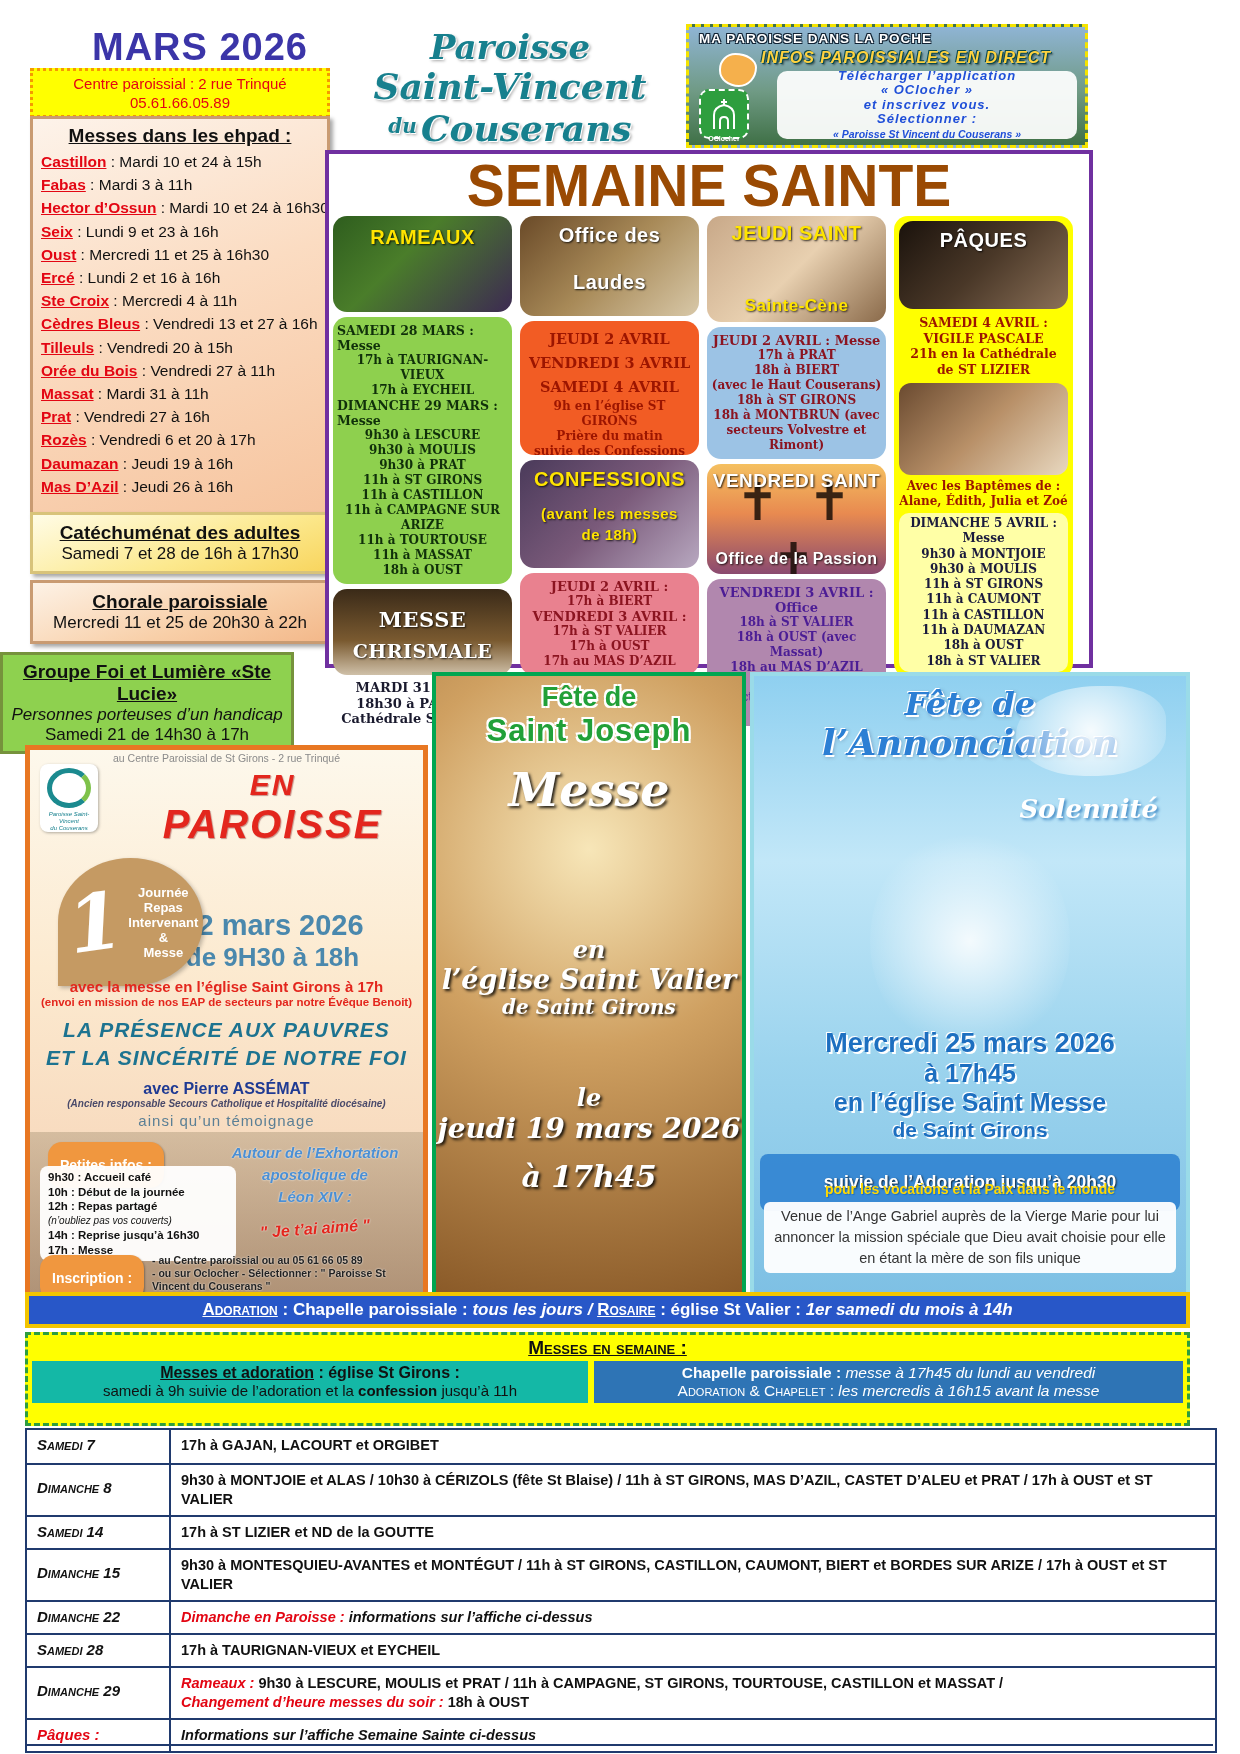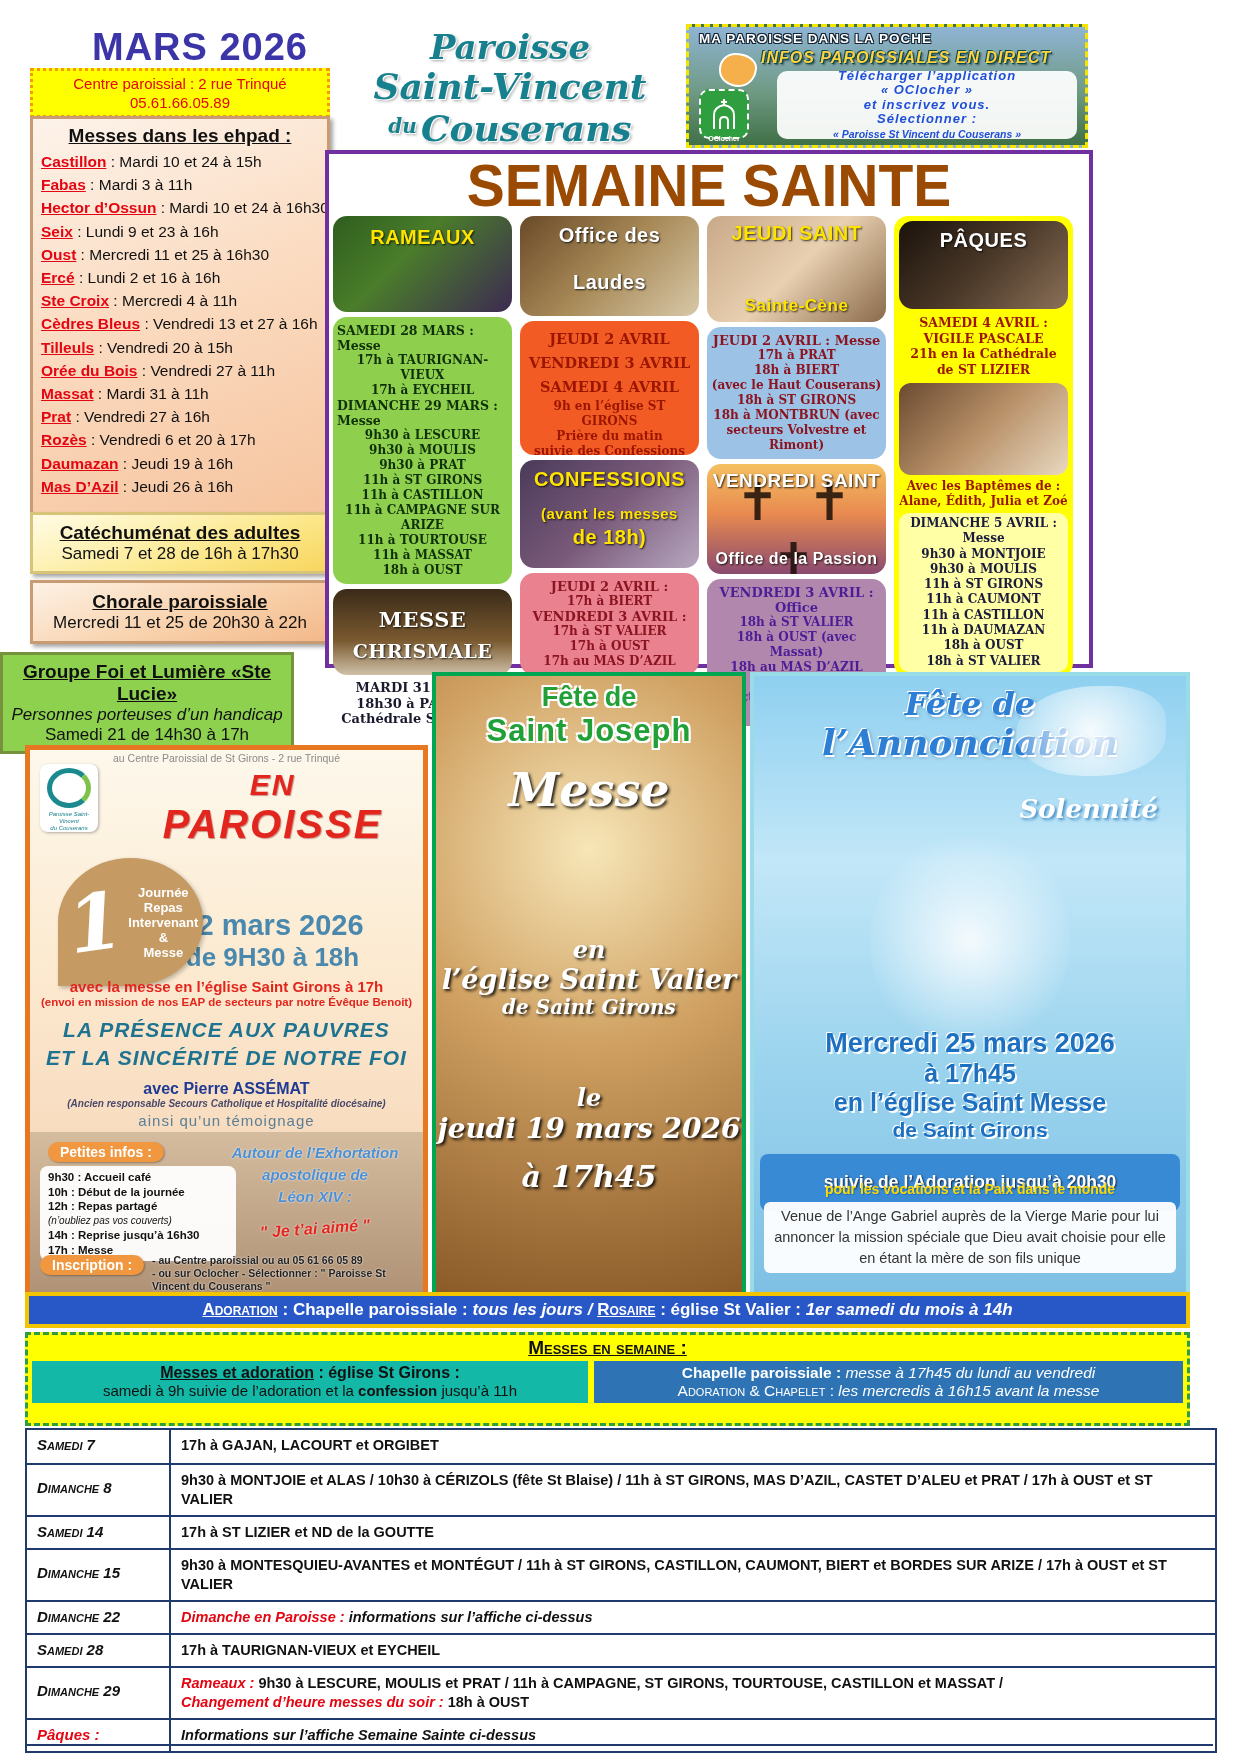--- a/index.html
+++ b/index.html
@@ -124,21 +124,21 @@
   .pd-speaker{position:absolute;left:0;top:330px;width:100%;text-align:center;color:#1f3a93;font-weight:bold;font-size:16px;}
   .pd-speaker-note{position:absolute;left:0;top:348px;width:100%;text-align:center;color:#4a4a6a;
                    font-style:italic;font-weight:bold;font-size:10px;}
   .pd-temoin{position:absolute;left:0;top:362px;width:100%;text-align:center;color:#5b7f95;font-size:15px;letter-spacing:1px;}
   .pd-photo{position:absolute;left:0;top:382px;width:100%;height:163px;
             background:linear-gradient(180deg,rgba(170,150,120,.45),rgba(120,100,80,.55));}
   .pd-exhort{position:absolute;left:185px;top:392px;width:200px;text-align:center;color:#4b8fd4;font-weight:bold;
              font-style:italic;font-size:15px;line-height:22px;text-shadow:0 0 2px #fff;}
   .pd-quote{position:absolute;left:200px;top:470px;width:170px;text-align:center;color:#e3261d;font-weight:bold;
             font-style:italic;font-size:16px;transform:rotate(-4deg);text-shadow:0 0 2px #fff;}
-  .pd-pill{background:#f0973f;color:#fff;font-weight:bold;border-radius:14px;padding:2px 12px;font-size:14px;
+  .pd-pill{background:#f0973f;color:#fff;font-weight:bold;border-radius:14px;padding:15px 12px;font-size:14px;
            box-shadow:1px 1px 2px rgba(0,0,0,.3);display:inline-block;}
   .pd-infos-pill{position:absolute;left:18px;top:392px;}
   .pd-infos{position:absolute;left:10px;top:416px;width:180px;background:rgba(255,255,255,.95);border-radius:8px;
             padding:4px 8px;font-size:11.5px;line-height:14.5px;font-weight:bold;color:#111;}
   .pd-infos .note{font-style:italic;font-weight:normal;font-size:10px;}
   .pd-insc-pill{position:absolute;left:10px;top:505px;}
   .pd-insc{position:absolute;left:122px;top:504px;width:268px;font-size:10.5px;line-height:13px;font-weight:bold;color:#222;
            text-shadow:0 0 2px #fff;}
 
   .poster-jos{left:432px;top:672px;width:306px;height:618px;border:4px solid #00a651;
@@ -385,21 +385,21 @@
         <div class="ss-line big">JEUDI 2 AVRIL</div>
             <div class="ss-line big">VENDREDI 3 AVRIL</div>
             <div class="ss-line big">SAMEDI 4 AVRIL</div>
             <div class="ss-line">9h en l’église ST GIRONS</div>
             <div class="ss-line">Prière du matin</div>
             <div class="ss-line">suivie des Confessions</div>
           </div>
         <div class="ss-img img-confess">
           <div class="ss-img-label yellow-label" style="font-size:20px;margin-top:8px;">CONFESSIONS</div>
           <div class="ss-img-label yellow-label" style="font-size:15px;margin-top:14px;">(avant les messes</div>
-          <div class="ss-img-label yellow-label" style="font-size:20px;margin-top:4px;">de 18h)</div>
+          <div class="ss-img-label yellow-label" style="font-size:15px;margin-top:4px;">de 18h)</div>
         </div>
         <div class="ss-box pink-box">
 
         <div class="ss-line hdc">JEUDI 2 AVRIL :</div>
             <div class="ss-line">17h à BIERT</div>
             <div class="ss-line hdc">VENDREDI 3 AVRIL :</div>
             <div class="ss-line">17h à ST VALIER</div>
             <div class="ss-line">17h à OUST</div>
             <div class="ss-line">17h au MAS D’AZIL</div>
           </div>

